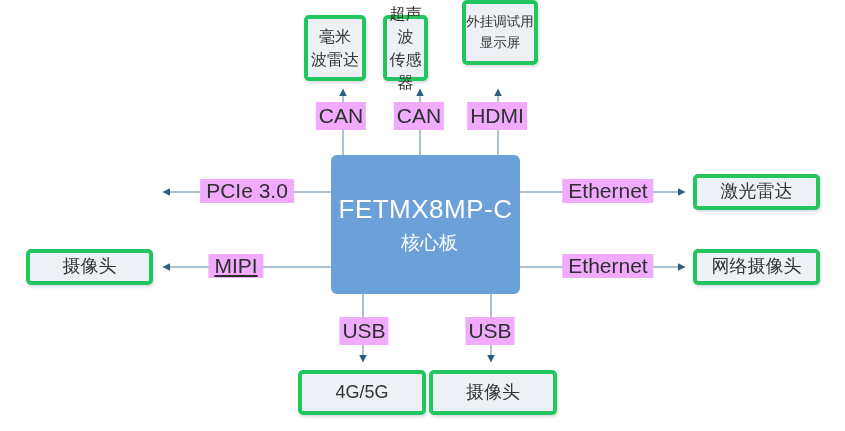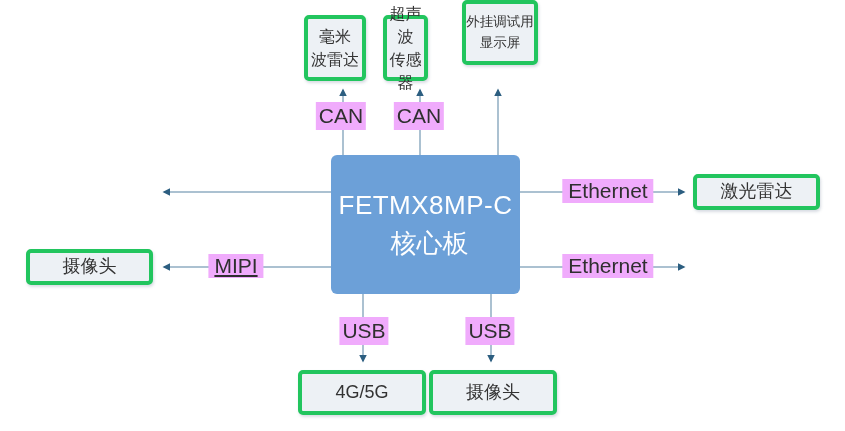--- a/index.html
+++ b/index.html
@@ -36,21 +36,21 @@
   .node--top { font-size: 16px; line-height: 1.45; }
   .node--smalltext { font-size: 13.5px; line-height: 1.55; }
   .node--core {
     background: #6CA0D8;
     border: none;
     border-radius: 6px;
     box-shadow: none;
     color: #ffffff;
   }
   .core-title { font-size: 26px; letter-spacing: 0.5px; }
-  .core-subtitle { font-size: 26px; margin-top: 4px; margin-left: 8px; }
+  .core-subtitle { font-size: 19px; margin-top: 4px; margin-left: 8px; }
   .bus-label {
     position: absolute;
     transform: translate(-50%, -50%);
     background: #f0abfc;
     color: #2f2f2f;
     font-size: 21px;
     white-space: nowrap;
     padding: 0 6px;
   }
   .bus-label--v { padding: 2px 3px; }
@@ -99,29 +99,34 @@
     <span class="core-subtitle">核心板</span>
   </div>
 
   <div class="node" style="left:26px; top:249px; width:127px; height:36px;">
     <span>摄像头</span>
   </div>
 
   <div class="node" style="left:693px; top:174px; width:127px; height:36px;">
     <span>激光雷达</span>
   </div>
+  <div class="node" style="left:693px; top:249px; width:127px; height:36px;">
+    <span>网络摄像头</span>
+  </div>
 
   <div class="node" style="left:298px; top:370px; width:128px; height:45px;">
     <span>4G/5G</span>
   </div>
   <div class="node" style="left:429px; top:370px; width:128px; height:45px;">
     <span>摄像头</span>
   </div>
 
   <div class="bus-label bus-label--v" style="left:341px; top:116px;">CAN</div>
   <div class="bus-label bus-label--v" style="left:419px; top:116px;">CAN</div>
+  <div class="bus-label bus-label--v" style="left:497px; top:116px;">HDMI</div>
+  <div class="bus-label" style="left:247px; top:191px;">PCIe 3.0</div>
   <div class="bus-label" style="left:236px; top:266px;text-decoration:underline;">MIPI</div>
   <div class="bus-label" style="left:608px; top:191px;">Ethernet</div>
   <div class="bus-label" style="left:608px; top:266px;">Ethernet</div>
   <div class="bus-label bus-label--v" style="left:364px; top:331px;">USB</div>
   <div class="bus-label bus-label--v" style="left:490px; top:331px;">USB</div>
 
 </div>
 
 </body></html>

